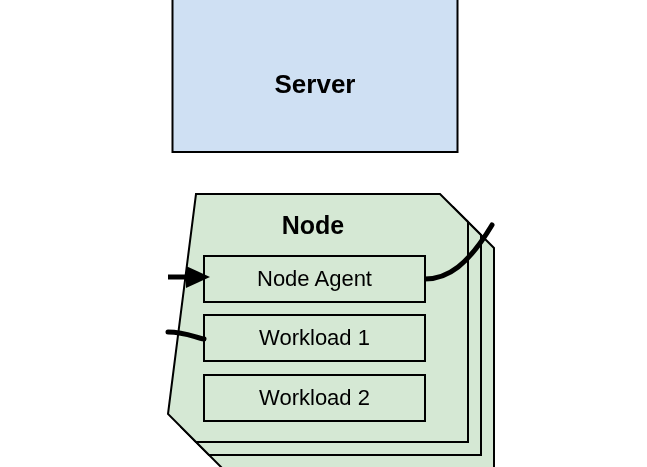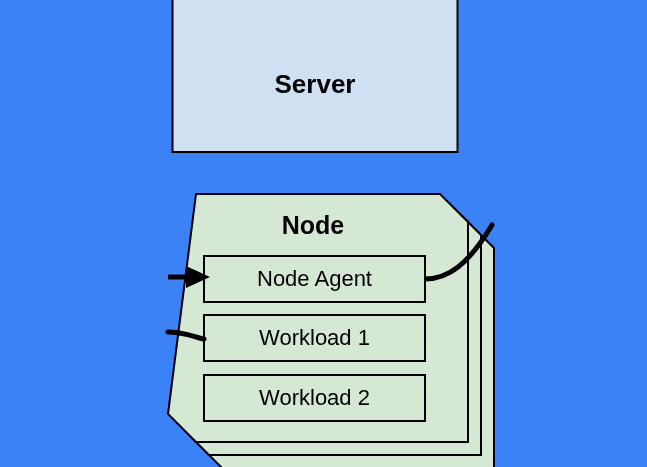--- a/index.html
+++ b/index.html
@@ -10,21 +10,21 @@
   body {
     width: 647px;
     height: 467px;
     overflow: hidden;
     font-family: "Liberation Sans", sans-serif;
   }
   #canvas {
     position: relative;
     width: 647px;
     height: 467px;
-    background: #3b82f6;
+    background: #ffffff;
   }
   #diagram-svg {
     position: absolute;
     left: 0;
     top: 0;
     width: 647px;
     height: 467px;
     display: block;
   }
   .lbl {

